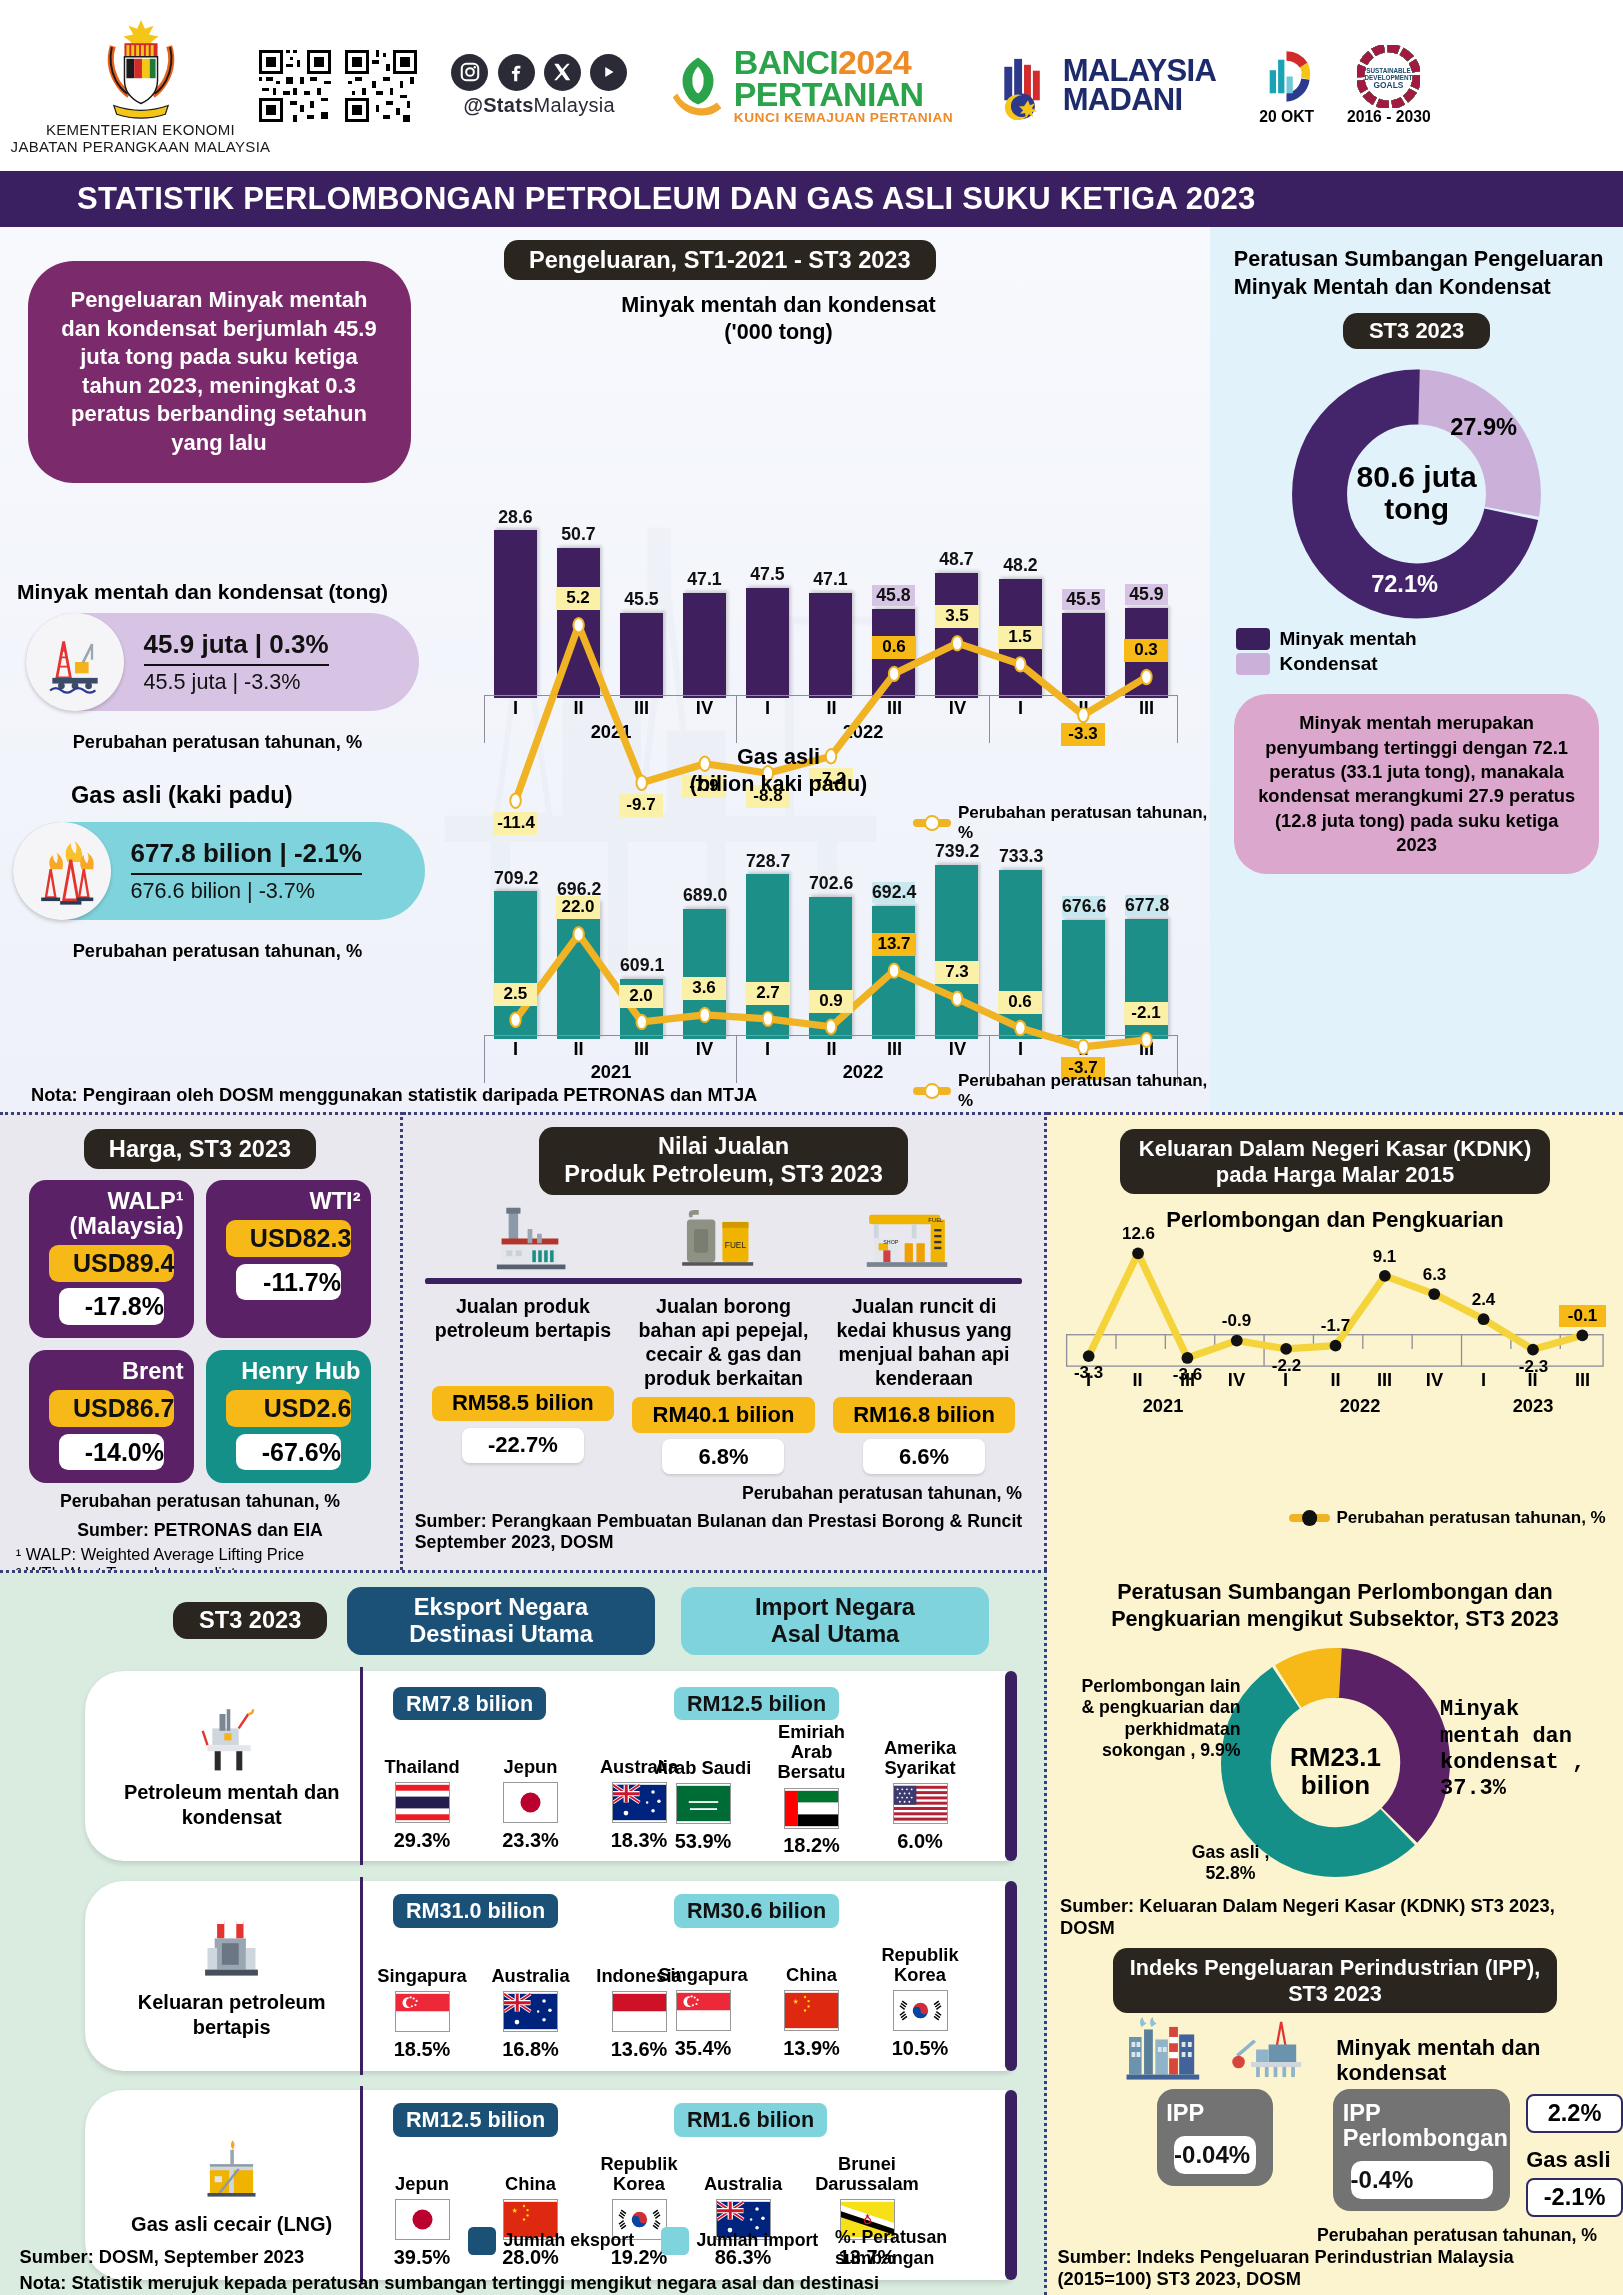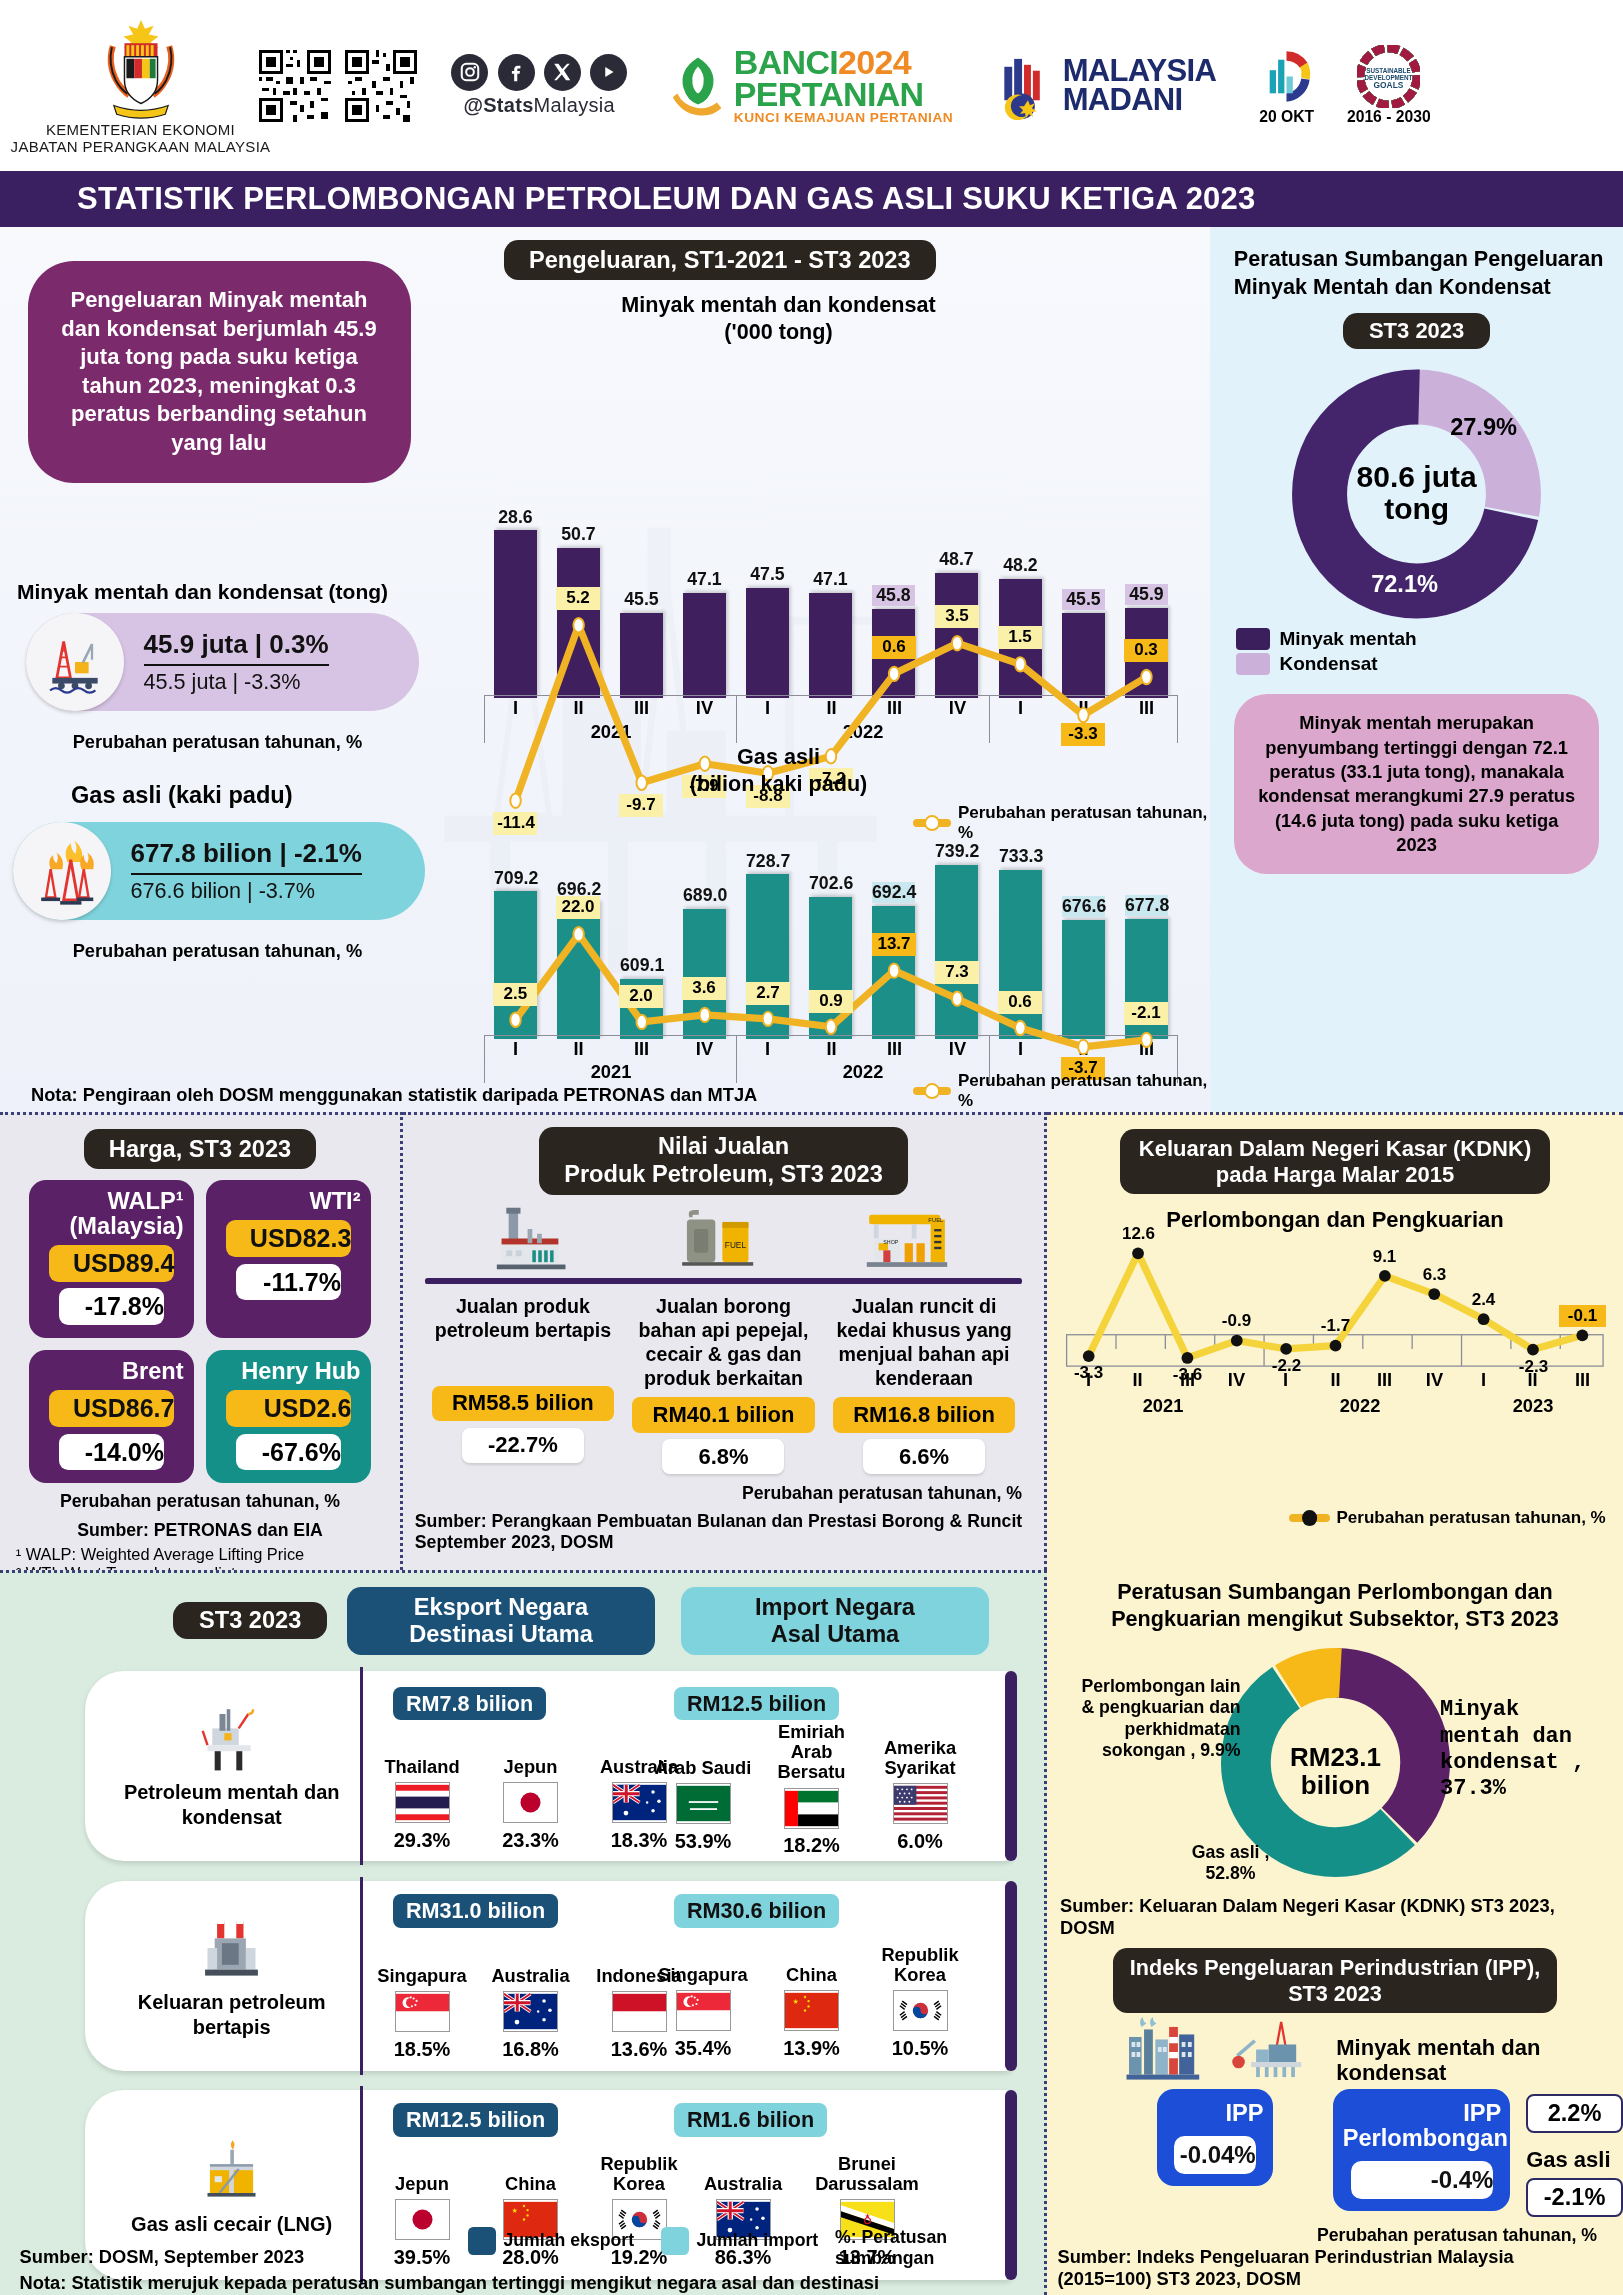--- a/index.html
+++ b/index.html
@@ -120,21 +120,21 @@
   .trade-row .rightbar { position:absolute; right:-2.6px; top:0; width:11.8px; height:100%; background:#3a2060; border-radius:5.9px;}
   .amt-blue { background:#1b5176; color:#fff; border-radius:7.9px; font-size:21.6px; font-weight:bold; padding:3.9px 13px; display:inline-block;}
   .amt-cyan { background:#7fd3dd; color:#111; border-radius:7.9px; font-size:21.6px; font-weight:bold; padding:3.9px 13px; display:inline-block;}
   .flagcell { width:98px; text-align:center;}
   .flagcell .cn { font-size:18.3px; font-weight:bold; line-height:1.1; min-height:46px; display:flex; align-items:flex-end; justify-content:center;}
   .flagcell .fl { width:55px; height:41px; margin:5.2px auto 3.9px; border:0.7px solid #999; }
   .flagcell .pc { font-size:20px; font-weight:bold;}
   .bot-legend { position:absolute; display:flex; align-items:center; gap:7.9px; font-size:17.7px; font-weight:bold;}
   .bl-sw { width:27.5px; height:27.5px; border-radius:5.2px;}
 
-  .ipp-card { border-radius:17px; background:#1d4ed8; color:#fff; text-align:right; padding:11.8px 9.2px;margin-left:45px; }
+  .ipp-card { border-radius:17px; background:#737373; color:#fff; text-align:left; padding:11.8px 9.2px;margin-left:45px; }
   .ipp-card .nm { font-size:23.6px; font-weight:bold; line-height:1.08;}
   .ipp-card .vl { background:#fff; color:#111; border-radius:10.5px; font-size:24px; font-weight:bold; margin:9.2px 7.9px 0; padding:5.2px 0;}
   .ipp-side .lb { font-size:22px; font-weight:bold; line-height:1.15;}
   .ipp-side .bx { border:2.6px solid #2d2a63; border-radius:7.9px; background:#fff; font-size:23.6px; font-weight:bold; text-align:center; padding:3.9px 0; margin-top:5.2px;}
 </style>
 </head>
 <body>
 
 <div class="header">
   <div class="hdr-left">
@@ -611,21 +611,21 @@
     <div style="padding-left:26px; margin-top:1.3px;">
       <div class="legend-box">
         <span class="sw" style="background:#3b1e5c;"></span>
         <span>Minyak mentah</span>
       </div>
       <div class="legend-box">
         <span class="sw" style="background:#cbb0da;"></span>
         <span>Kondensat</span>
       </div>
     </div>
-    <div class="callout-pink">Minyak mentah merupakan penyumbang tertinggi dengan 72.1 peratus (33.1 juta tong), manakala kondensat merangkumi 27.9 peratus (14.6 juta tong) pada suku ketiga 2023</div>
+    <div class="callout-pink">Minyak mentah merupakan penyumbang tertinggi dengan 72.1 peratus (33.1 juta tong), manakala kondensat merangkumi 27.9 peratus (12.8 juta tong) pada suku ketiga 2023</div>
   </div>
 </div>
 
 <div class="sec2">
 
   <div class="sec2-a">
     <div style="text-align:center; padding-top:14.4px;">
       <span class="pill-black" style="font-size:23.6px;">Harga, ST3 2023</span>
     </div>
     <div class="price-grid" style="margin-top:10.5px;">

